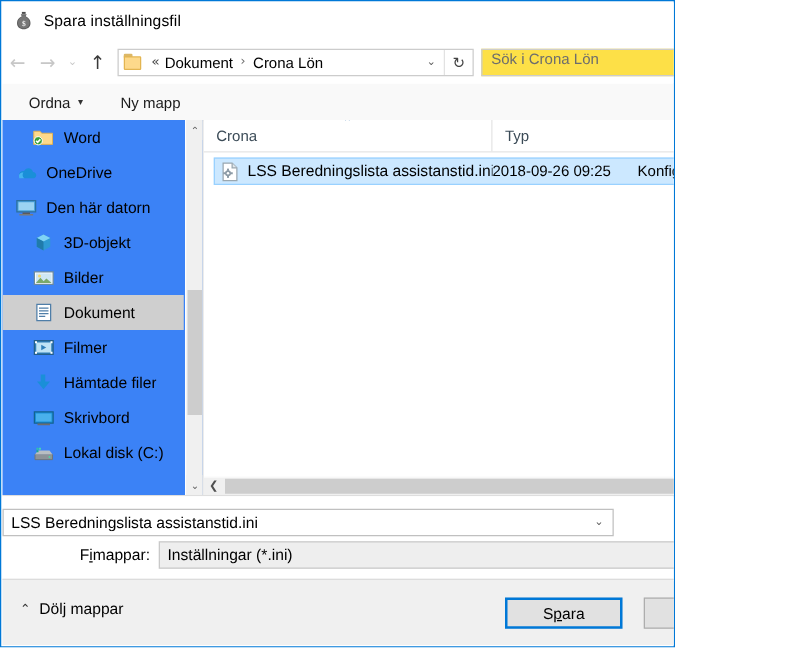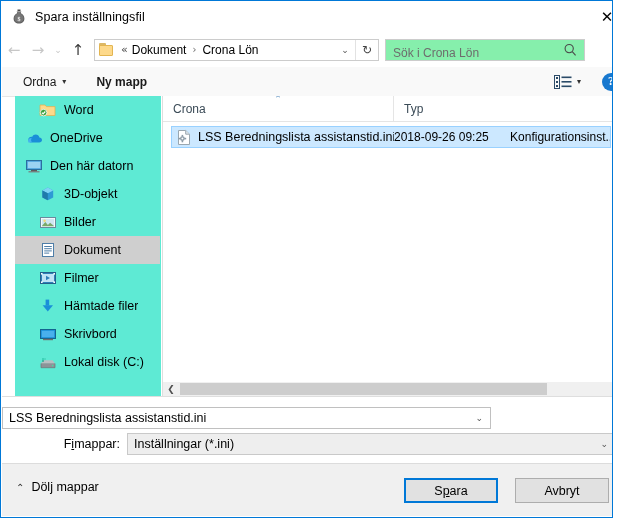--- a/index.html
+++ b/index.html
@@ -6,21 +6,21 @@
     margin: 0;
     padding: 0;
     background: #ffffff;
   }
   body {
     font-family: "Liberation Sans", sans-serif;
     -webkit-font-smoothing: antialiased;
   }
   #dialog {
     position: relative;
-    width: 613px;
+    width: 540px;
     height: 518px;
     box-sizing: border-box;
     background: #ffffff;
     border: 1px solid #0078d7;
     overflow: hidden;
     font-size: 12px;
     color: #000000;
   }
 
   
@@ -147,24 +147,24 @@
     display: flex; align-items: center; justify-content: center;
     color: #444;
     font-size: 12px;
     font-family: "DejaVu Sans", sans-serif;
     flex: 0 0 auto;
   }
   .searchbox {
     margin-left: 6px;
     width: 200px; height: 22px;
     border: 1px solid #cccccc;
-    background: #86efac;
-    box-sizing: border-box;
-    display: flex;
-    align-items: flex-end;
+    background: #fde047;
+    box-sizing: border-box;
+    display: flex;
+    align-items: flex-start;
     position: relative;
   }
   .searchbox .placeholder {
     font-size: 12px;
     color: #6d6d6d;
     margin-left: 7px;
   }
   .search-icon {
     position: absolute;
     right: 6px; top: 2px;
@@ -217,23 +217,23 @@
     font-size: 12px;
     font-weight: bold;
     display: flex; align-items: center; justify-content: center;
     margin-left: 14px;
     font-family: "Liberation Serif", serif;
   }
 
   
   .pane-left {
     position: absolute;
-    left: 14px; top: 95px;
+    left: 1px; top: 95px;
     width: 160px; height: 300px;
-    background: #5eead4;
+    background: #3b82f6;
     overflow: hidden;
   }
   .tree {
     position: absolute;
     left: 0; top: 0;
     width: 145px;
   }
   .tree-item {
     height: 28px;
     display: flex;
@@ -553,21 +553,21 @@
         </svg>
       </span>
     </div>
   </div>
 
   <div class="toolbar">
     <div class="tb-item" style="margin-left:14px;">
       <span>Ordna</span>
       <span class="tb-caret">▾</span>
     </div>
-    <div class="tb-item" style="margin-left:16px;font-weight:bold;">
+    <div class="tb-item" style="margin-left:16px;">
       <span>Ny mapp</span>
     </div>
     <div class="tb-right">
       <div class="view-btn">
         <span class="view-icon">
           <svg width="18" height="16" viewBox="0 0 18 16">
             <rect x="0.5" y="1.5" width="5" height="13" fill="none" stroke="#2b4b68" stroke-width="1"></rect>
             <rect x="2" y="3" width="2" height="2" fill="#2b4b68"></rect>
             <rect x="2" y="7" width="2" height="2" fill="#2b4b68"></rect>
             <rect x="2" y="11" width="2" height="2" fill="#2b4b68"></rect>

